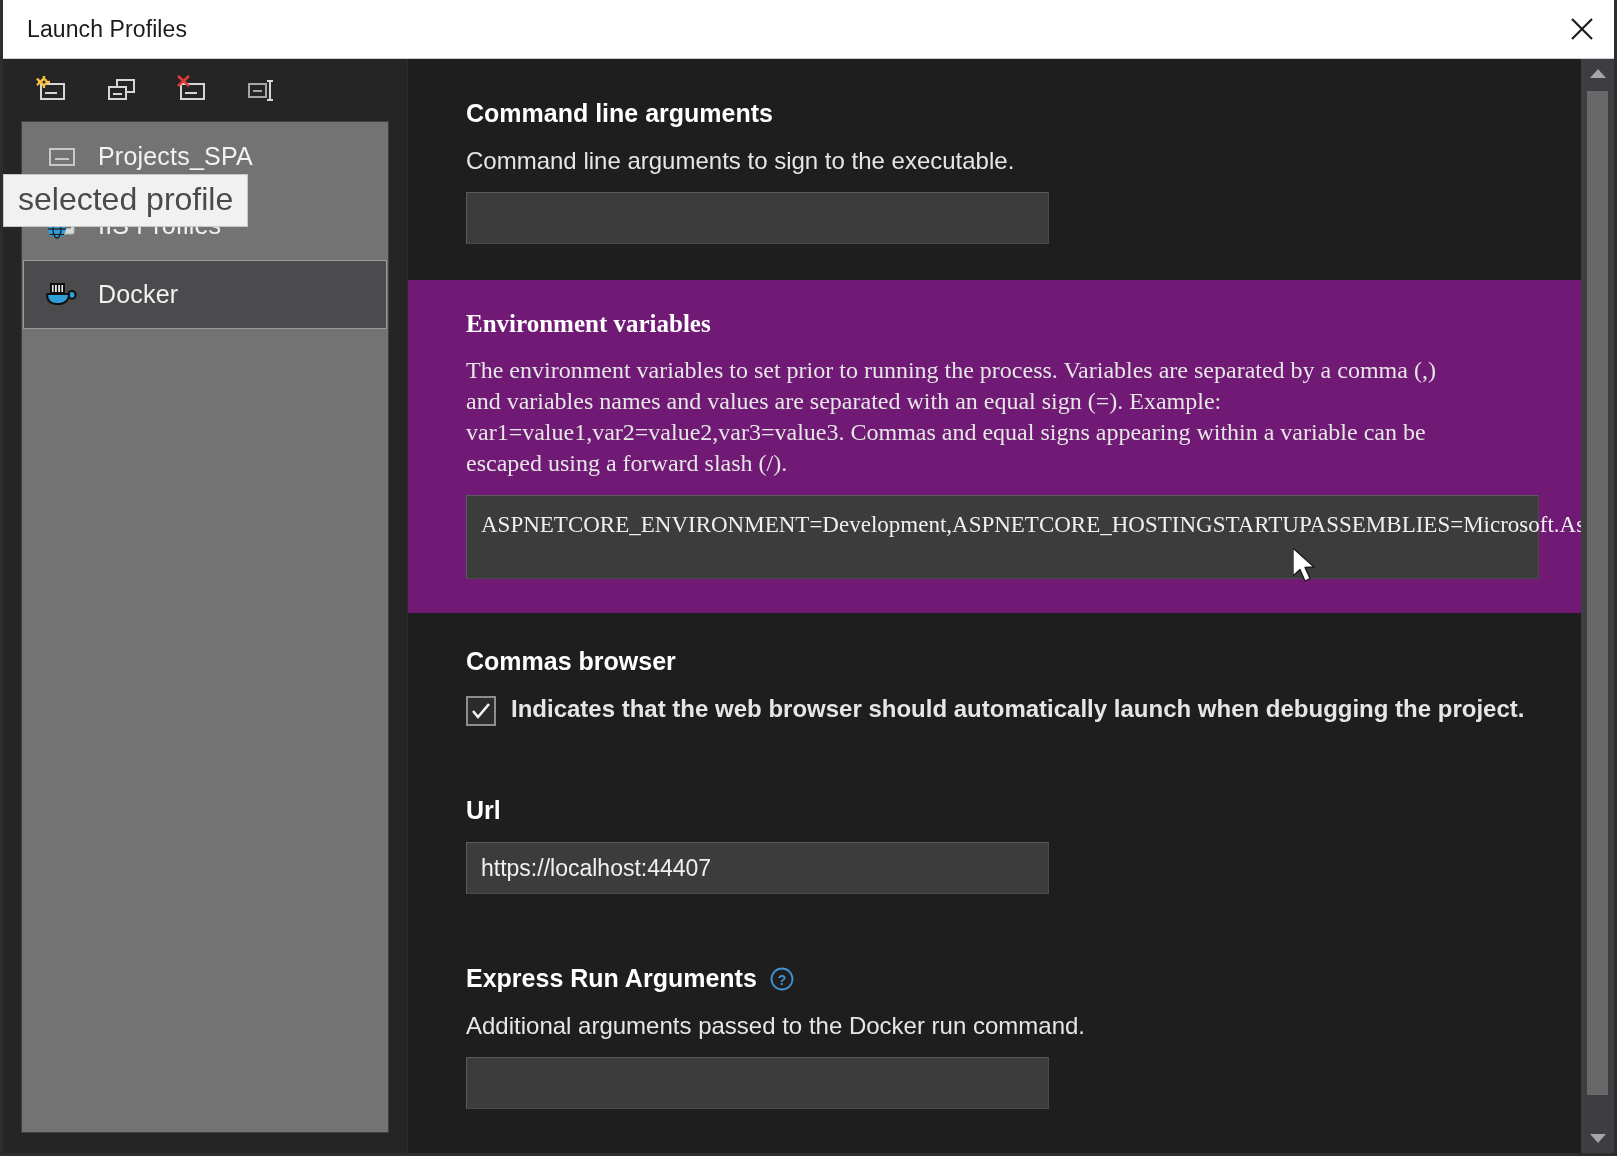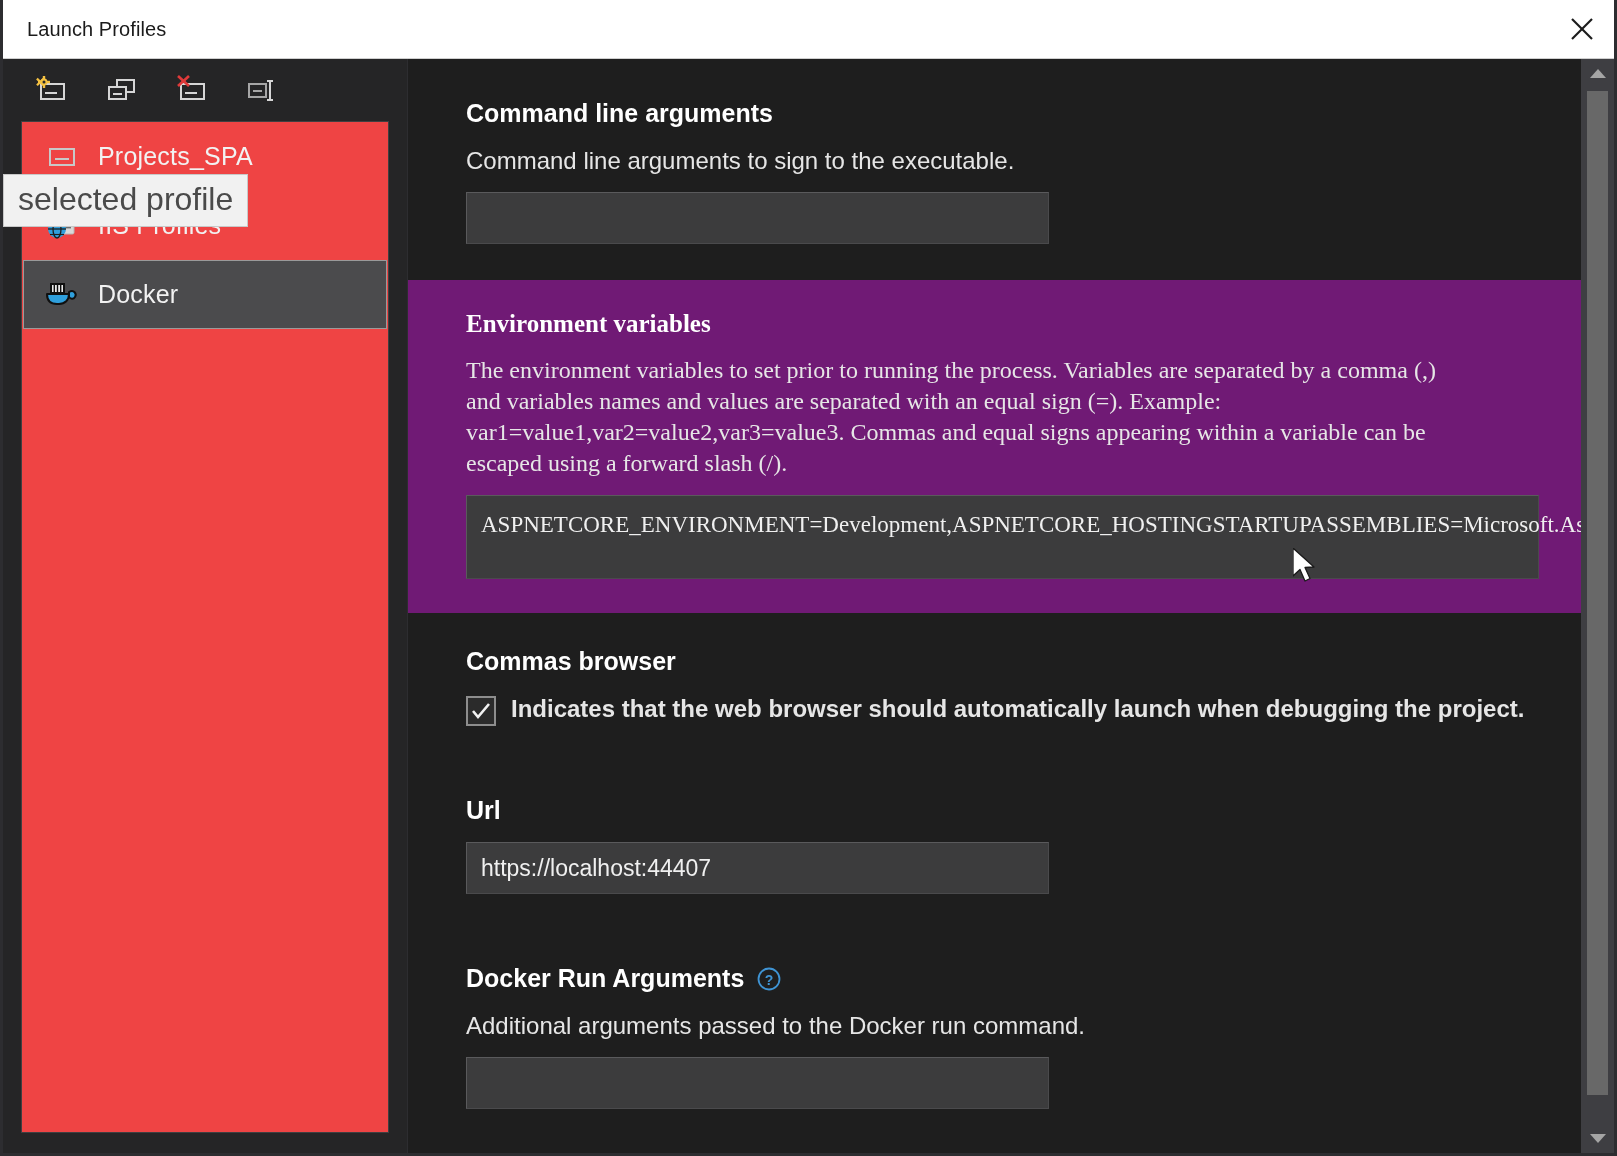--- a/index.html
+++ b/index.html
@@ -27,21 +27,21 @@
     position: relative;
     height: 59px;
     min-height: 59px;
     background: #ffffff;
     border-bottom: 1px solid #cfcfcf;
     display: flex;
     align-items: center;
   }
   #title-text {
     margin-left: 24px;
-    font-size: 20px;
+    font-size: 23px;
     color: #1b1b1b;
     letter-spacing: .1px;
   }
   #close-btn {
     position: absolute;
     right: 0; top: 0;
     width: 64px; height: 58px;
     display: flex; align-items: center; justify-content: center;
     cursor: pointer;
   }
@@ -77,21 +77,21 @@
   }
   .tool-btn {
     width: 42px; height: 38px;
     display: flex; align-items: center; justify-content: center;
     cursor: pointer;
   }
 
   #profile-list {
     flex: 1;
     margin: 0 18px 20px 18px;
-    background: #ef4444;
+    background: #737373;
     border: 1px solid #3f3f41;
     overflow: hidden;
     padding-top: 0;
   }
   .profile-item {
     height: 69px;
     display: flex;
     align-items: center;
     padding-left: 20px;
     gap: 18px;
@@ -382,21 +382,21 @@
           </div>
         </div>
 
         <div class="section band-a" style="padding-top:30px;padding-bottom:36px;">
           <div class="sec-title">Url</div>
           <div class="field small">https://localhost:44407</div>
         </div>
 
         <div class="section band-a" style="padding-top:34px;padding-bottom:40px;">
           <div class="sec-title">
-            <span>Docker Run Arguments</span>
+            <span>Express Run Arguments</span>
             <span class="help-icon">
               <svg width="26" height="26" viewBox="0 0 26 26">
                 <circle cx="13" cy="13" r="10.5" fill="none" stroke="#3f94d4" stroke-width="1.8"></circle>
                 <text x="13" y="18.5" text-anchor="middle" font-size="14" fill="#3f94d4" font-family="Liberation Sans, sans-serif">?</text>
               </svg>
             </span>
           </div>
           <div class="sec-desc">Additional arguments passed to the Docker run command.</div>
           <div class="field small"></div>
         </div>

